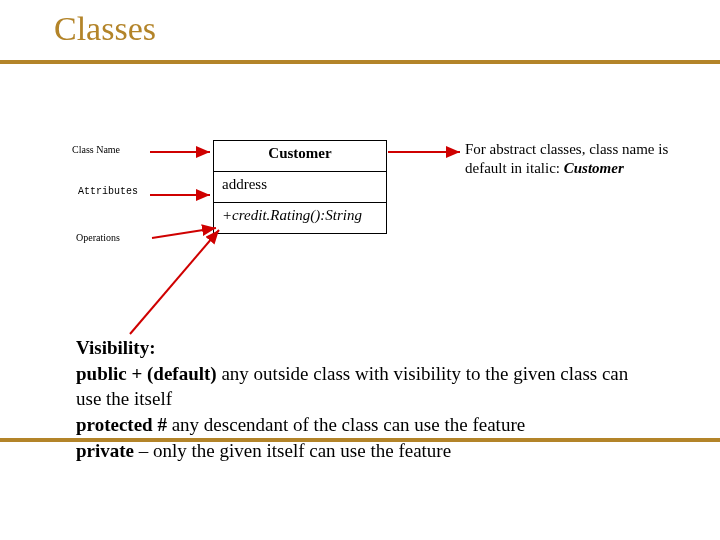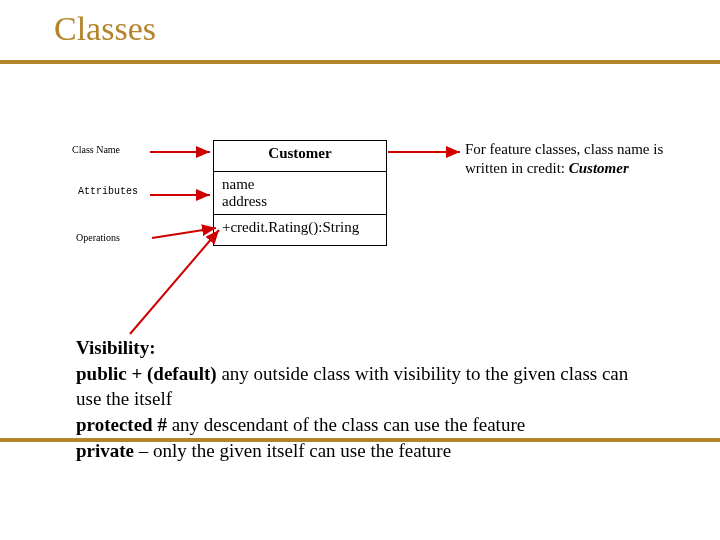--- a/index.html
+++ b/index.html
@@ -64,21 +64,21 @@
     top: 140px;
     width: 172px;
     border: 1px solid #000;
     background: #fff;
   }
   .compartment {
     border-bottom: 1px solid #000;
     padding: 4px 8px;
     min-height: 22px;
   }
-  .compartment:last-child { border-bottom: none; }
+  .compartment:last-child { border-bottom: none; font-style: italic; }
   .compartment.center { text-align: center; font-weight: normal; }
   .bold { font-weight: 700; }
   .italic { font-style: italic; }
   
   .abstract-note {
     position: absolute;
     left: 465px;
     top: 140px;
     width: 225px;
     font-size: 15px;
@@ -104,31 +104,30 @@
 
   <div class="lbl" style="left:72px; top:144px;">Class Name</div>
   <div class="lbl" style="left:78px; top:186px;font-family:Liberation Mono, monospace;">Attributes</div>
   <div class="lbl" style="left:76px; top:232px;">Operations</div>
 
   <div class="umlbox">
     <div class="compartment center">
       <span class="bold">Customer</span>
     </div>
     <div class="compartment">
-      <div>name</div>
       <div>address</div>
     </div>
     <div class="compartment">
       <div>+credit.Rating():String</div>
     </div>
   </div>
 
   <div class="abstract-note">
-    <span>For feature classes, class name is</span><br>
-    <span>written in credit: </span><span class="bold italic">Customer</span>
+    <span>For abstract classes, class name is</span><br>
+    <span>default in italic: </span><span class="bold italic">Customer</span>
   </div>
 
   <div class="visibility">
     <span class="bold">Visibility:</span><br>
     <span class="bold">public + (default)</span><span> any outside class with visibility to the given class can use the itself</span><br>
     <span class="bold">protected #</span><span> any descendant of the class can use the feature</span><br>
     <span class="bold">private</span><span> – only the given itself can use the feature</span>
   </div>
 
   <svg class="overlay">

